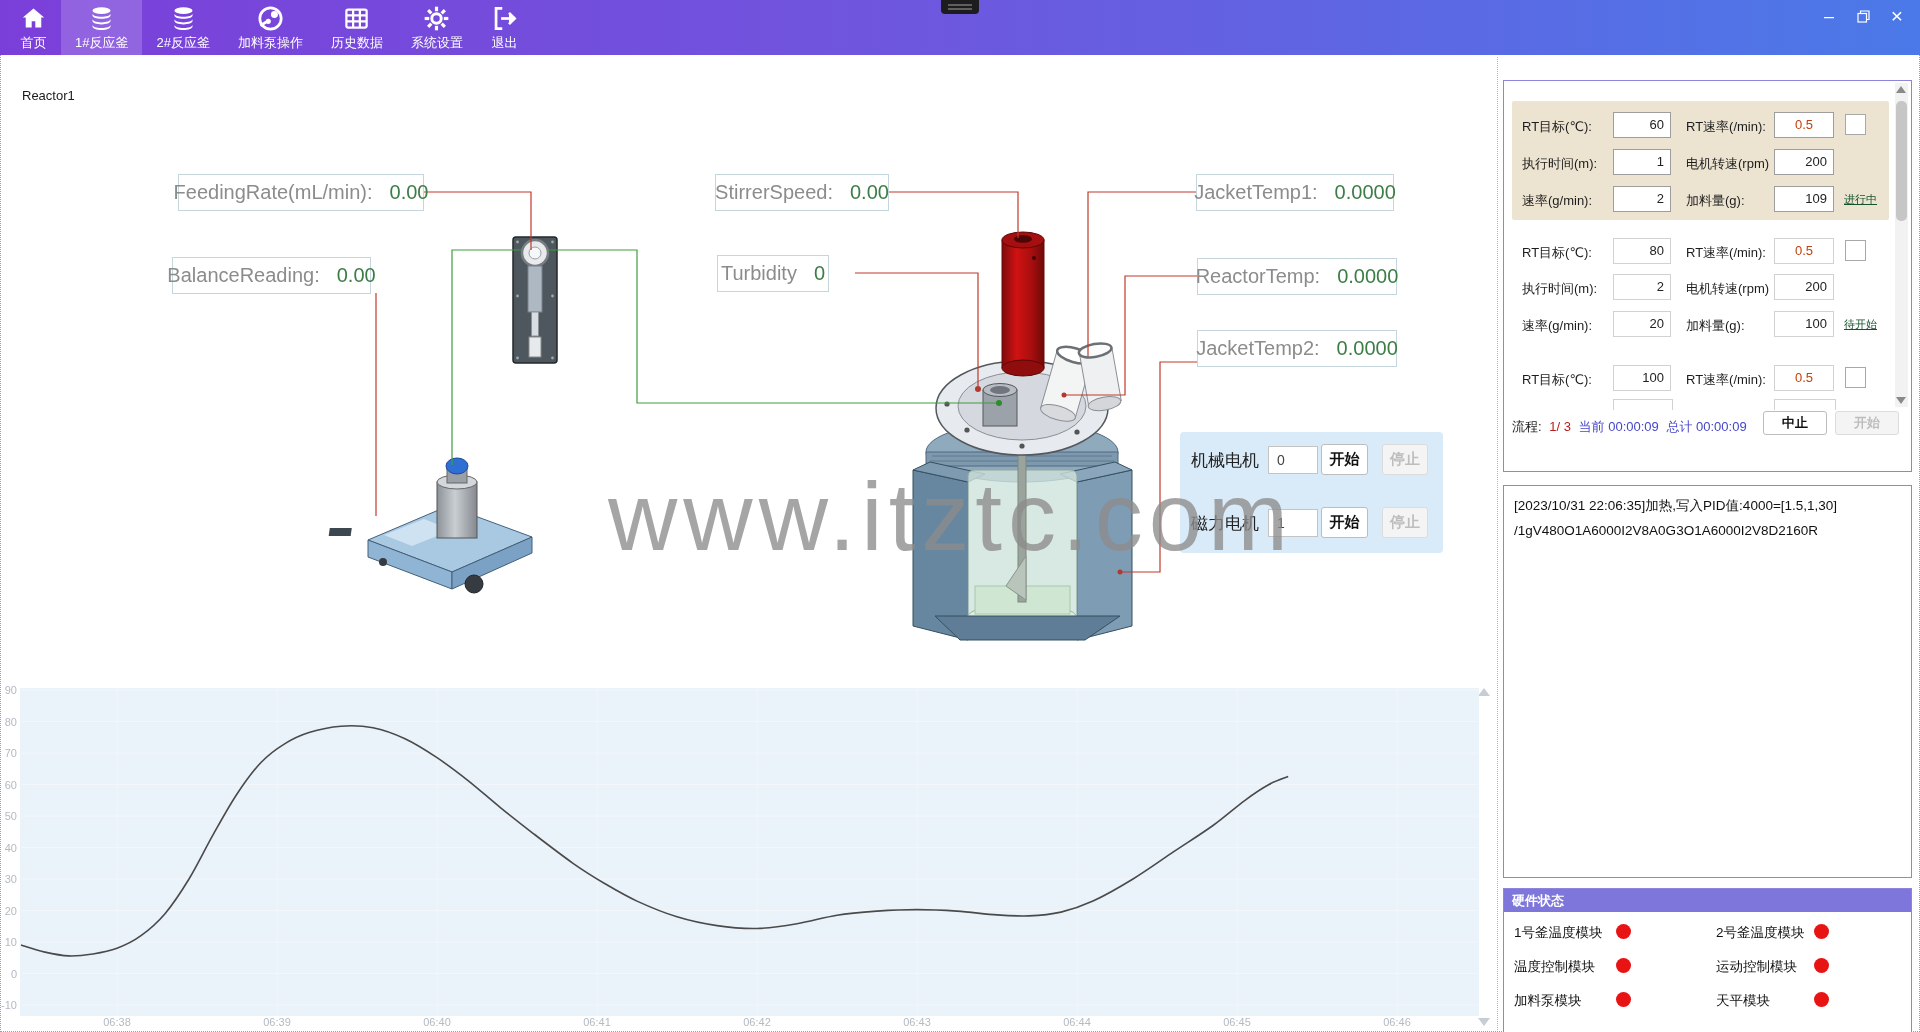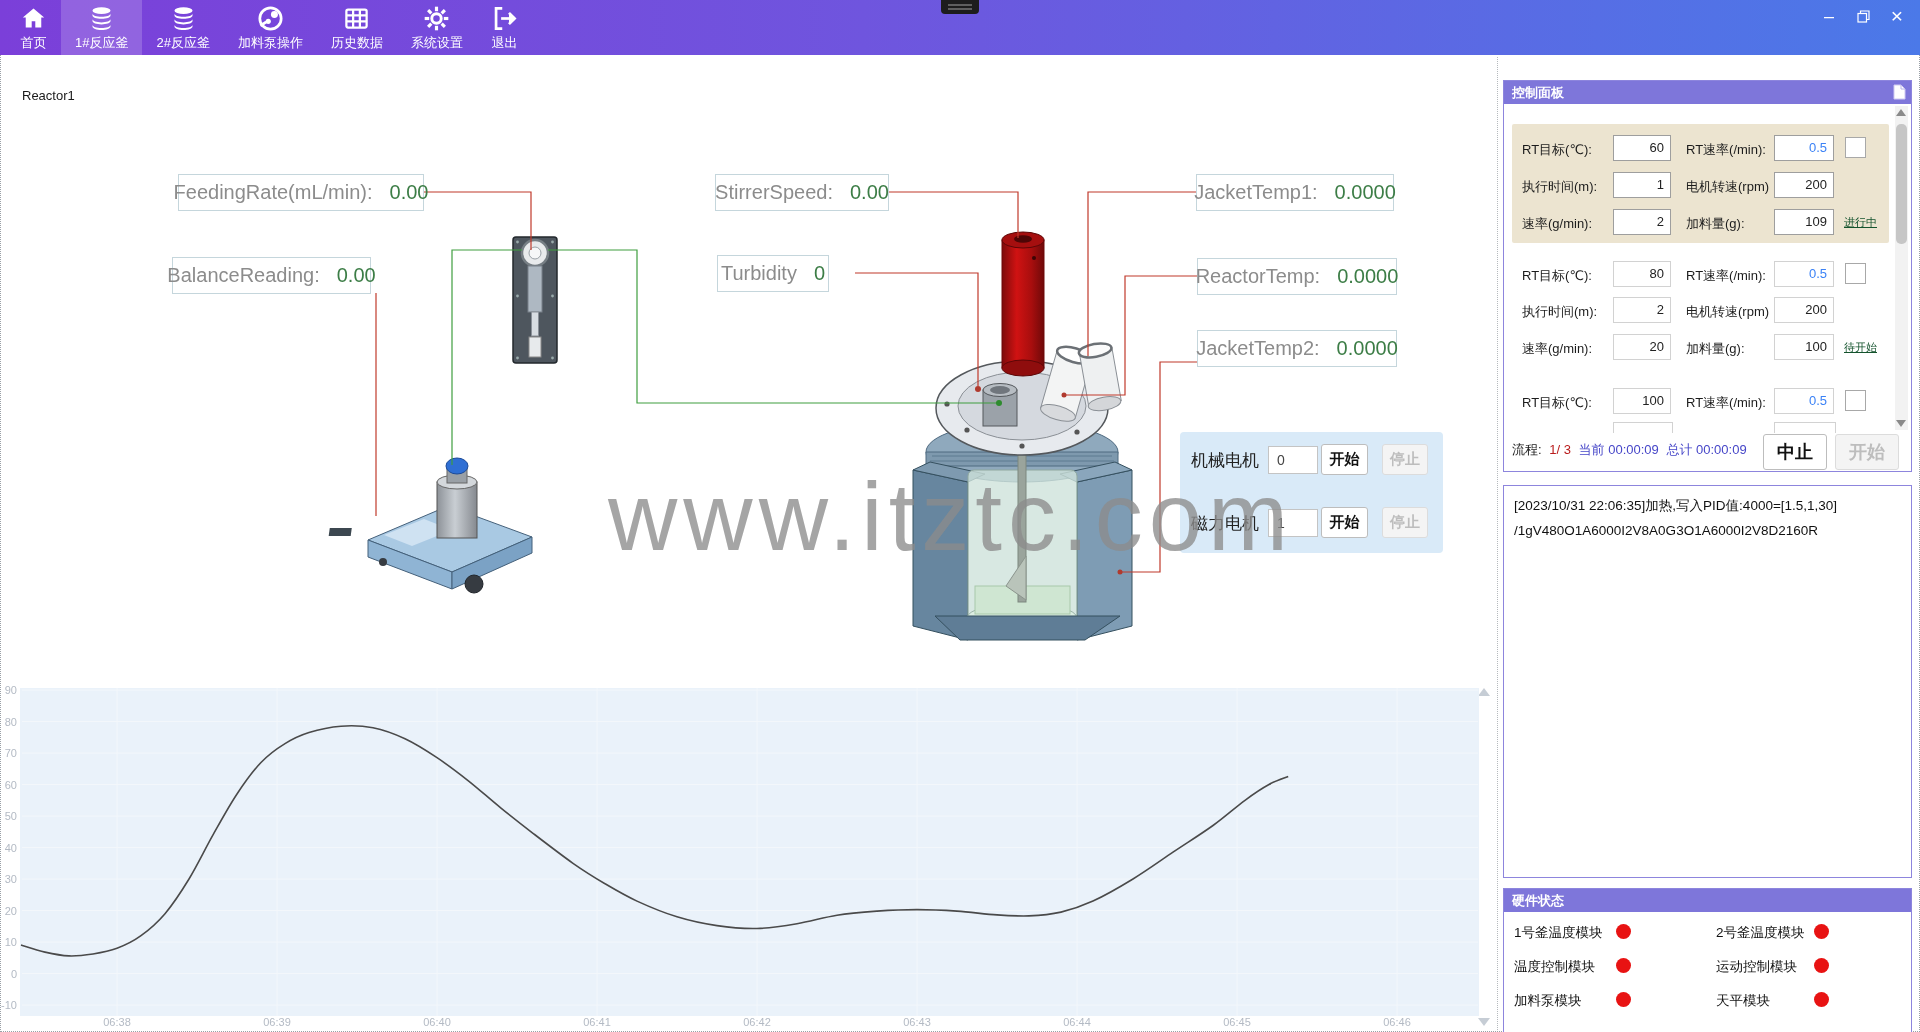--- a/index.html
+++ b/index.html
@@ -58,31 +58,31 @@
   .doc-icon { position:absolute; right:5px; top:3px; }
   .group { position:absolute; left:8px; width:377px; }
   .group.beige { background:#ece4d0; border-radius:2px; }
   .crow { position:absolute; height:26px; font-size:13px; color:#1c1c1c; width:100%; }
   .crow .lbl1 { position:absolute; left:10px; top:6px; }
   .crow .lbl2 { position:absolute; left:174px; top:6px; }
   .cinput { position:absolute; top:0; height:26px; background:#fff; border:1px solid #9e9e9e;
     font-size:13px; color:#222; text-align:right; padding:0 6px; line-height:24px; }
   .cinput.in1 { left:101px; width:58px; }
   .cinput.in2 { left:262px; width:60px; }
-  .cinput.dim { color:#3b82f6; }
+  .cinput.dim { color:#c2410c;text-align:center; }
   .lightb .cinput { border-color:#d2d2d2; }
   .checkbox { position:absolute; left:333px; top:2px; width:21px; height:21px; background:#fff;
     border:1px solid #a8a8a8; }
   .gstatus { position:absolute; left:332px; top:6px; font-size:11px; color:#14532d; white-space:nowrap;text-decoration:underline; }
   .flow-row { position:absolute; left:8px; font-size:13px; }
   .flow-row .seg { margin-right:4px; }
   .flow-label { color:#222; }
   .flow-step { color:#b91c1c; }
   .flow-time { color:#4646c8; }
-  .flow-btn { position:absolute; width:64px; height:36px; font-size:18px; font-weight:700; }
+  .flow-btn { position:absolute; width:64px; height:24px; font-size:13px; font-weight:700; }
   .sliver { position:absolute; height:11px; background:#fff; border:1px solid #d2d2d2; border-bottom:none; }
   .scrollbar { position:absolute; right:3px; width:13px; background:#f2f2f2; }
   .sb-thumb { position:absolute; left:1px; width:11px; background:#c6c6c6; border-radius:5px; }
   .tri-up { width:0; height:0; border-left:5px solid transparent; border-right:5px solid transparent;
     border-bottom:7px solid #8a8a8a; position:absolute; left:1px; }
   .tri-down { width:0; height:0; border-left:5px solid transparent; border-right:5px solid transparent;
     border-top:7px solid #8a8a8a; position:absolute; left:1px; }
   .runinfo-line { position:absolute; left:10px; font-size:13.5px; color:#111; white-space:nowrap; }
   .hw-item { position:absolute; height:16px; font-size:13.5px; color:#111; }
   .hw-dot { position:absolute; top:0px; width:15px; height:15px; border-radius:50%; }
@@ -408,27 +408,20 @@
     <line x1="1237" x2="1237" y1="3" y2="331" stroke="#f3f7fb" stroke-width="1"></line>
     <text x="1237" y="341" text-anchor="middle" class="tick">06:45</text>
     <line x1="1397" x2="1397" y1="3" y2="331" stroke="#f3f7fb" stroke-width="1"></line>
     <text x="1397" y="341" text-anchor="middle" class="tick">06:46</text>
     <path d="M21.0,260.1C25.0,261.3 37.0,265.3 45.0,267.1C53.0,268.9 61.0,270.5 69.0,270.9C77.0,271.2 85.0,270.2 93.0,269.0C101.0,267.7 109.0,266.3 117.0,263.3C125.0,260.3 133.0,256.5 141.0,250.7C149.0,244.9 157.0,238.1 165.0,228.7C173.0,219.2 181.0,207.1 189.0,194.0C197.0,180.9 205.0,164.1 213.0,149.9C221.0,135.7 229.0,121.0 237.0,109.0C245.0,96.9 253.0,85.9 261.0,77.5C269.0,69.1 277.0,63.5 285.0,58.6C293.0,53.6 299.7,50.4 309.0,47.5C318.3,44.6 330.3,42.0 341.0,41.2C351.7,40.4 362.3,40.7 373.0,42.8C383.7,44.9 394.3,48.8 405.0,53.8C415.7,58.8 426.3,65.6 437.0,72.7C447.7,79.8 458.3,87.9 469.0,96.3C479.7,104.8 490.3,114.5 501.0,123.1C511.7,131.8 521.0,139.1 533.0,148.3C545.0,157.5 561.0,169.8 573.0,178.3C585.0,186.7 594.3,192.4 605.0,198.7C615.7,205.0 625.0,210.5 637.0,216.1C649.0,221.6 663.7,227.7 677.0,231.8C690.3,235.9 703.7,238.7 717.0,240.6C730.3,242.6 743.7,243.8 757.0,243.5C770.3,243.1 783.7,240.9 797.0,238.7C810.3,236.5 823.7,232.3 837.0,230.2C850.3,228.1 863.7,227.1 877.0,226.1C890.3,225.2 903.7,224.6 917.0,224.6C930.3,224.6 943.7,225.2 957.0,226.1C970.3,227.0 985.0,229.1 997.0,229.9C1009.0,230.7 1018.3,231.3 1029.0,230.9C1039.7,230.4 1050.3,229.5 1061.0,227.1C1071.7,224.6 1081.0,221.6 1093.0,216.1C1105.0,210.5 1119.7,202.1 1133.0,194.0C1146.3,185.9 1159.7,176.2 1173.0,167.2C1186.3,158.3 1201.0,149.1 1213.0,140.5C1225.0,131.8 1235.7,122.1 1245.0,115.3C1254.3,108.4 1261.8,103.4 1269.0,99.5C1276.2,95.6 1285.0,92.9 1288.2,91.6" fill="none" stroke="#4a4a4a" stroke-width="1.6"></path>
   </svg>
 <div class="chart-arrow-up"></div>
 <div class="chart-arrow-down"></div>
 
 <div class="panel" style="top:80px;height:392px">
-  <div class="panel-header">
-    <span>控制面板</span>
-    <span class="doc-icon"><svg width="13" height="16" viewBox="0 0 13 16">
-          <path d="M1 1h7l4 4v10H1z" fill="#fff" stroke="#cfc9f2"></path>
-          <path d="M8 1v4h4" fill="none" stroke="#b9b2ea"></path>
-        </svg></span>
-  </div>
   <div style="position:relative;height:369px">
 
     <div class="group beige" style="top:20px;height:119px">
       <div class="crow" style="top:11px">
         <span class="lbl1">RT目标(℃):</span>
         <div class="cinput in1">60</div>
         <span class="lbl2">RT速率(/min):</span>
         <div class="cinput in2 dim">0.5</div>
         <div class="checkbox"></div>
       </div>

